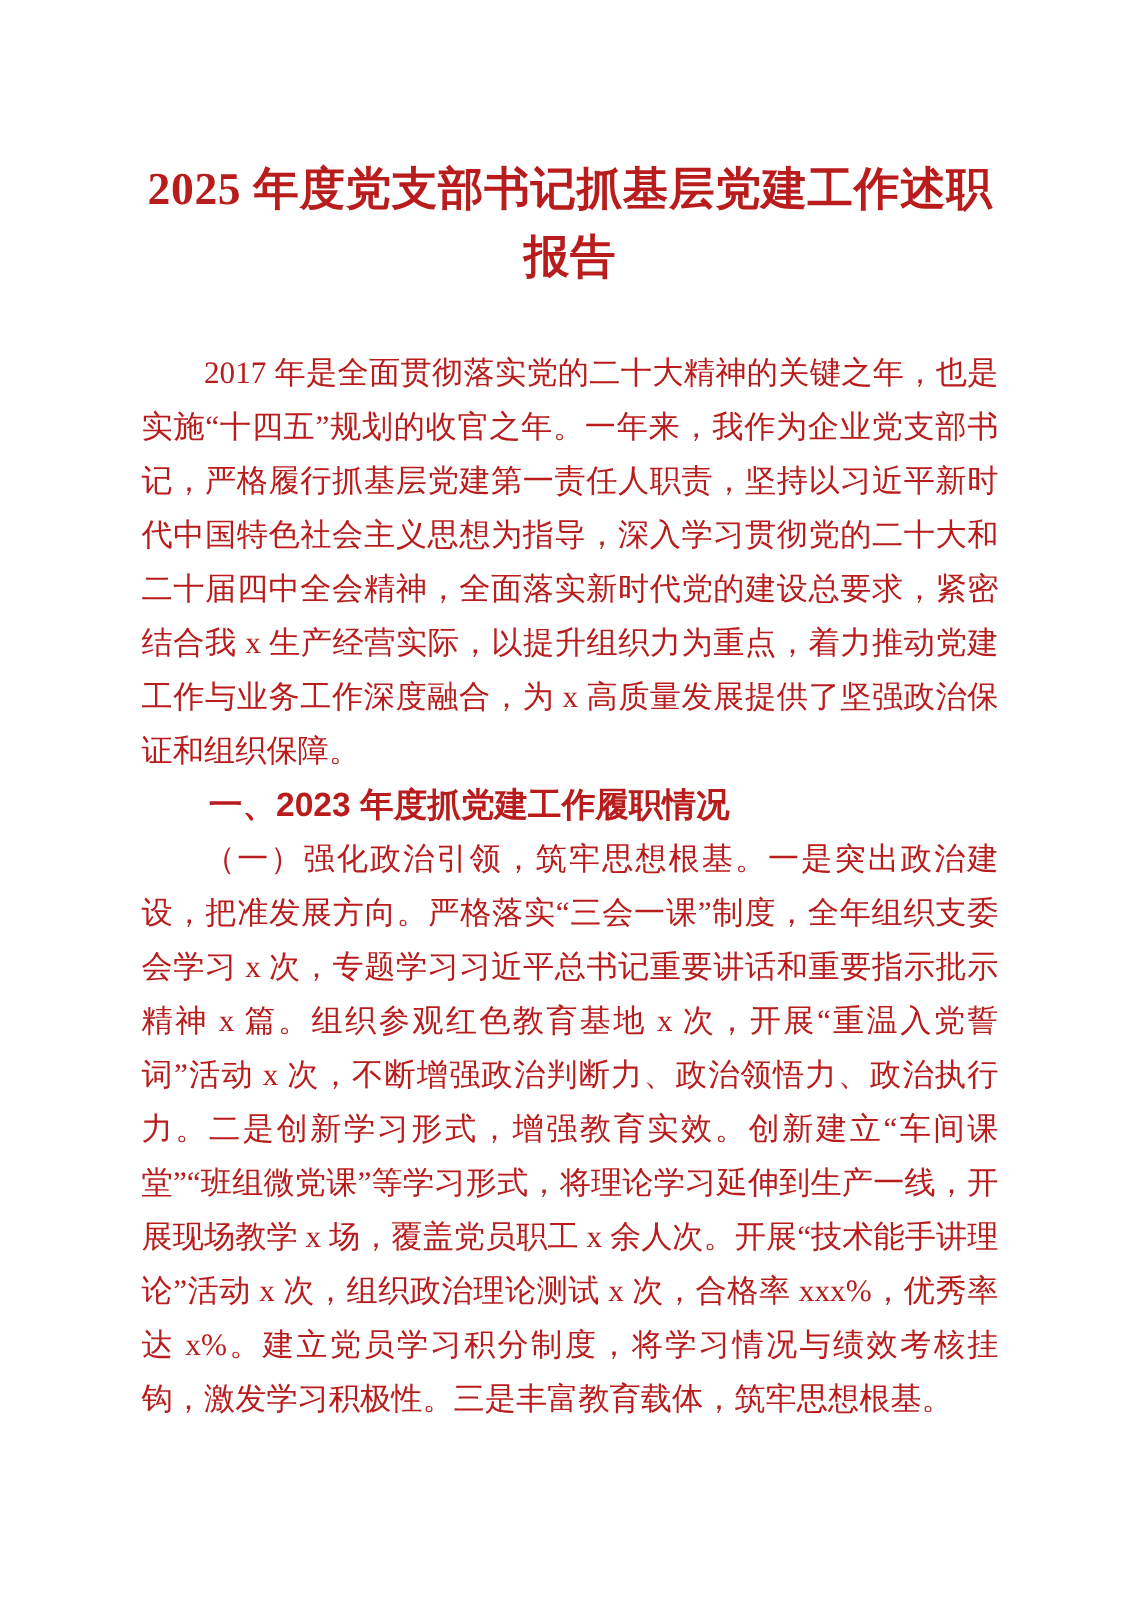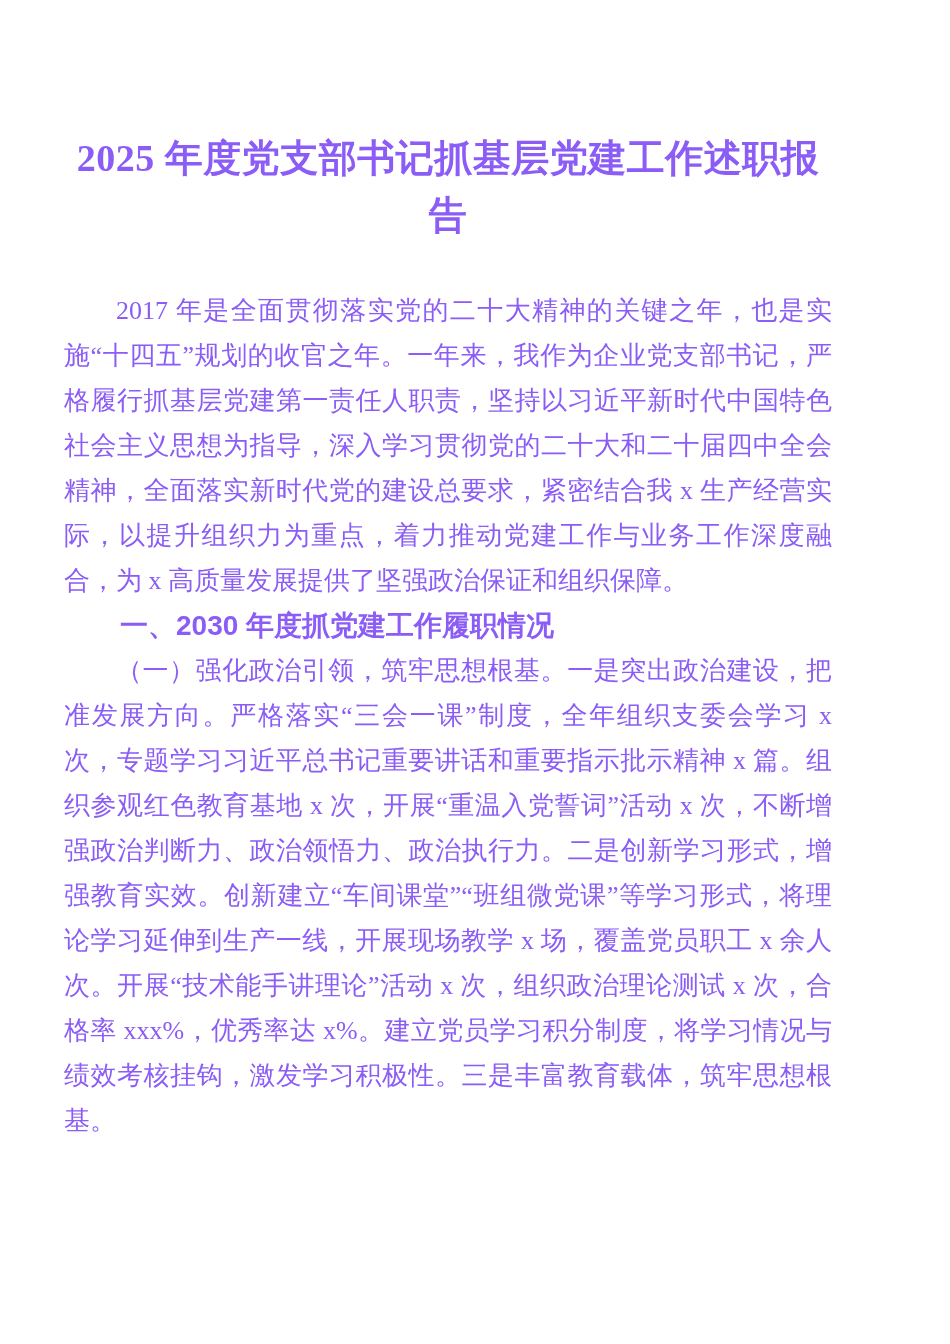--- a/index.html
+++ b/index.html
@@ -5,23 +5,23 @@
   html, body {
     margin: 0;
     padding: 0;
     background: #ffffff;
   }
   .page {
     position: relative;
     width: 950px;
     height: 1344px;
     background: #ffffff;
-    color: #8b5cf6;
+    color: #b91c1c;
     box-sizing: border-box;
-    padding: 130px 118px 40px 64px;
+    padding: 130px 118px 40px 118px;
     overflow: hidden;
   }
   .doc-title {
     font-family: "Liberation Serif", "DejaVu Serif", serif;
     font-weight: 700;
     font-size: 38px;
     line-height: 57px;
     text-align: center;
     letter-spacing: 0.5px;
     margin: 0 0 44px 0;
@@ -46,16 +46,16 @@
   }
 </style>
 </head>
 <body>
 
 <div class="page">
   <h1 class="doc-title">2025 年度党支部书记抓基层党建工作述职报告</h1>
 
   <p class="body-para">2017 年是全面贯彻落实党的二十大精神的关键之年，也是实施“十四五”规划的收官之年。一年来，我作为企业党支部书记，严格履行抓基层党建第一责任人职责，坚持以习近平新时代中国特色社会主义思想为指导，深入学习贯彻党的二十大和二十届四中全会精神，全面落实新时代党的建设总要求，紧密结合我 x 生产经营实际，以提升组织力为重点，着力推动党建工作与业务工作深度融合，为 x 高质量发展提供了坚强政治保证和组织保障。</p>
 
-  <h2 class="section-heading">一、2030 年度抓党建工作履职情况</h2>
+  <h2 class="section-heading">一、2023 年度抓党建工作履职情况</h2>
 
   <p class="body-para">（一）强化政治引领，筑牢思想根基。一是突出政治建设，把准发展方向。严格落实“三会一课”制度，全年组织支委会学习 x 次，专题学习习近平总书记重要讲话和重要指示批示精神 x 篇。组织参观红色教育基地 x 次，开展“重温入党誓词”活动 x 次，不断增强政治判断力、政治领悟力、政治执行力。二是创新学习形式，增强教育实效。创新建立“车间课堂”“班组微党课”等学习形式，将理论学习延伸到生产一线，开展现场教学 x 场，覆盖党员职工 x 余人次。开展“技术能手讲理论”活动 x 次，组织政治理论测试 x 次，合格率 xxx%，优秀率达 x%。建立党员学习积分制度，将学习情况与绩效考核挂钩，激发学习积极性。三是丰富教育载体，筑牢思想根基。</p>
 </div>
 
 </body></html>

